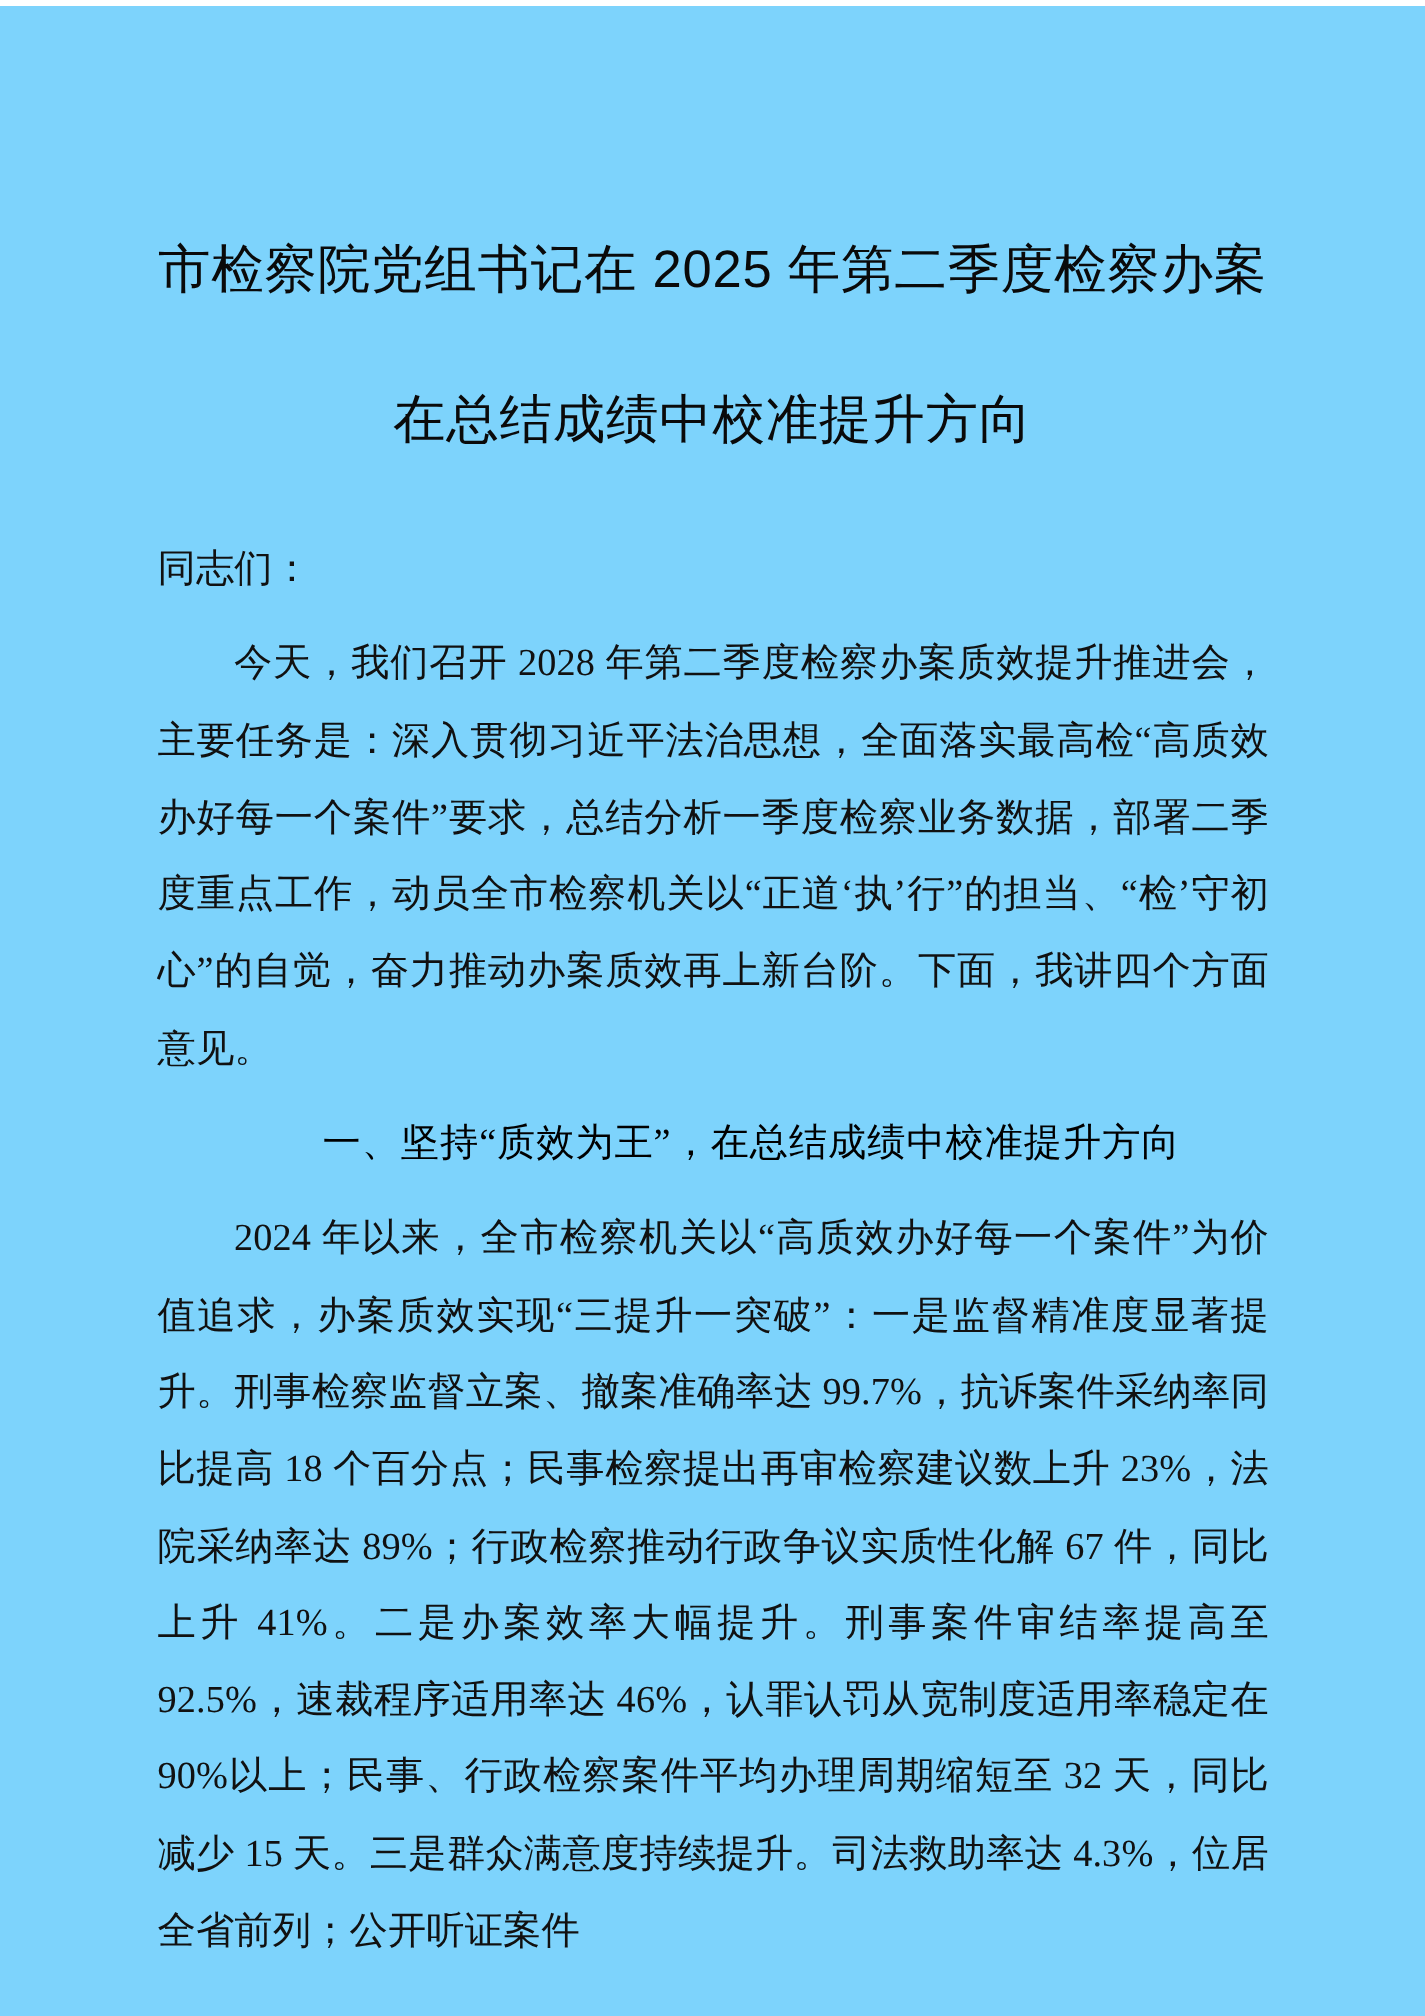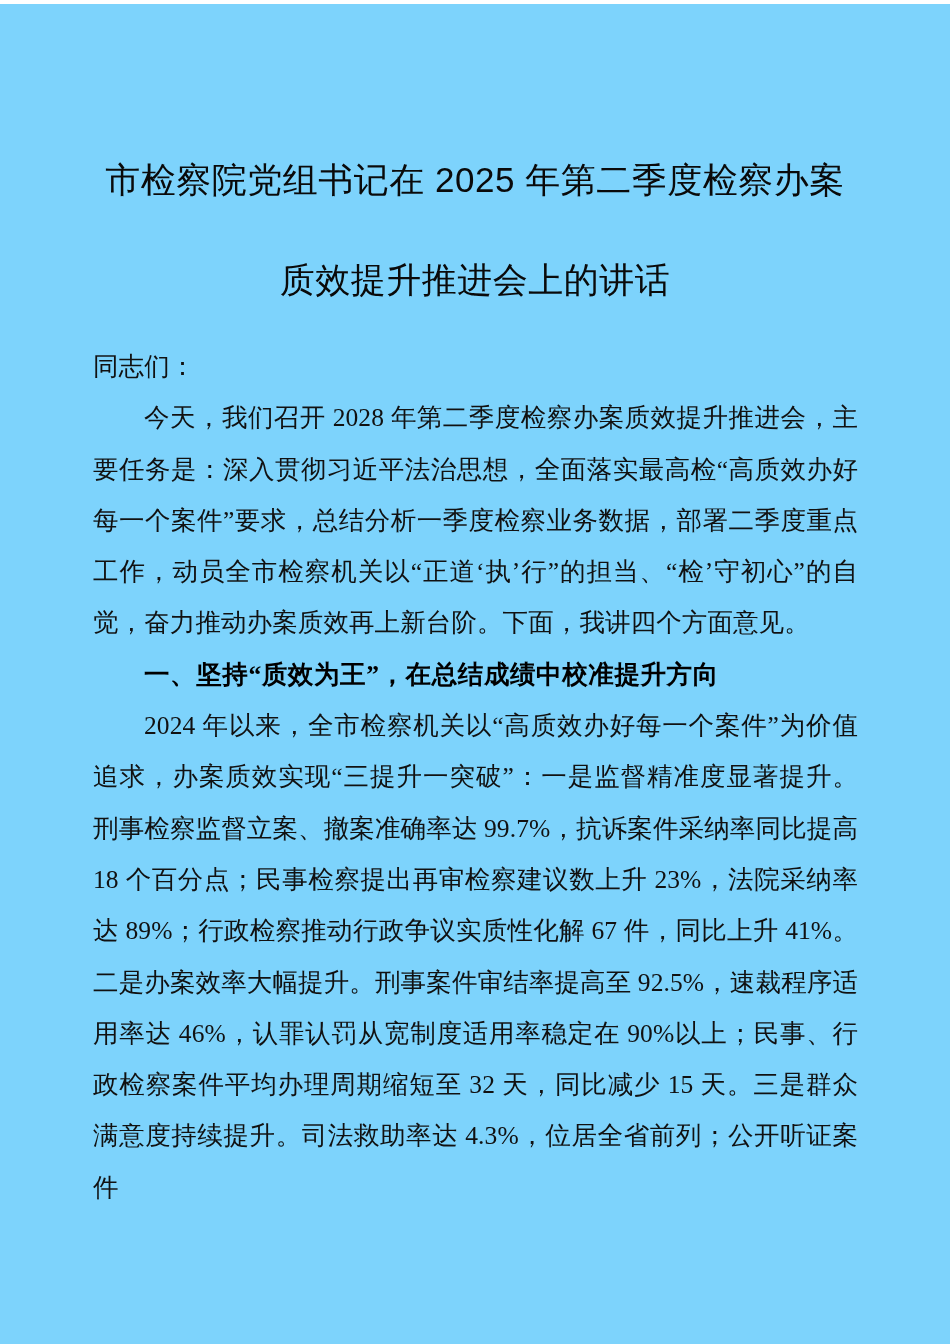--- a/index.html
+++ b/index.html
@@ -51,48 +51,48 @@
     top: 337px;
     width: 765px;
   }
 
   .para {
     font-size: 25.5px;
     line-height: 51.3px;
     text-align: justify;
     text-justify: inter-character;
     text-align-last: left;
-    margin: 0;
+    margin: 12px;
     letter-spacing: 0.1px;
     color: #111111;
   }
 
   .para.indent {
     text-indent: 51px;
   }
 
   .heading {
     font-size: 25.5px;
     line-height: 51.3px;
     margin: 0;
-    font-weight: bold;
+    font-weight: normal;
     text-indent: 51px;
     letter-spacing: 0.6px;
     color: #000000;
-    text-align: left;
+    text-align: center;
   }
 </style>
 </head>
 <body>
 
 <div id="page">
 
   <div class="doc-title">
     <div class="title-line">市检察院党组书记在 2025 年第二季度检察办案</div>
-    <div class="title-line">质效提升推进会上的讲话</div>
+    <div class="title-line">在总结成绩中校准提升方向</div>
   </div>
 
   <div class="body-col">
 
     <p class="para">同志们：</p>
 
     <p class="para indent">今天，我们召开 2028 年第二季度检察办案质效提升推进会，主要任务是：深入贯彻习近平法治思想，全面落实最高检“高质效办好每一个案件”要求，总结分析一季度检察业务数据，部署二季度重点工作，动员全市检察机关以“正道‘执’行”的担当、“检’守初心”的自觉，奋力推动办案质效再上新台阶。下面，我讲四个方面意见。</p>
 
     <p class="heading">一、坚持“质效为王”，在总结成绩中校准提升方向</p>
 

